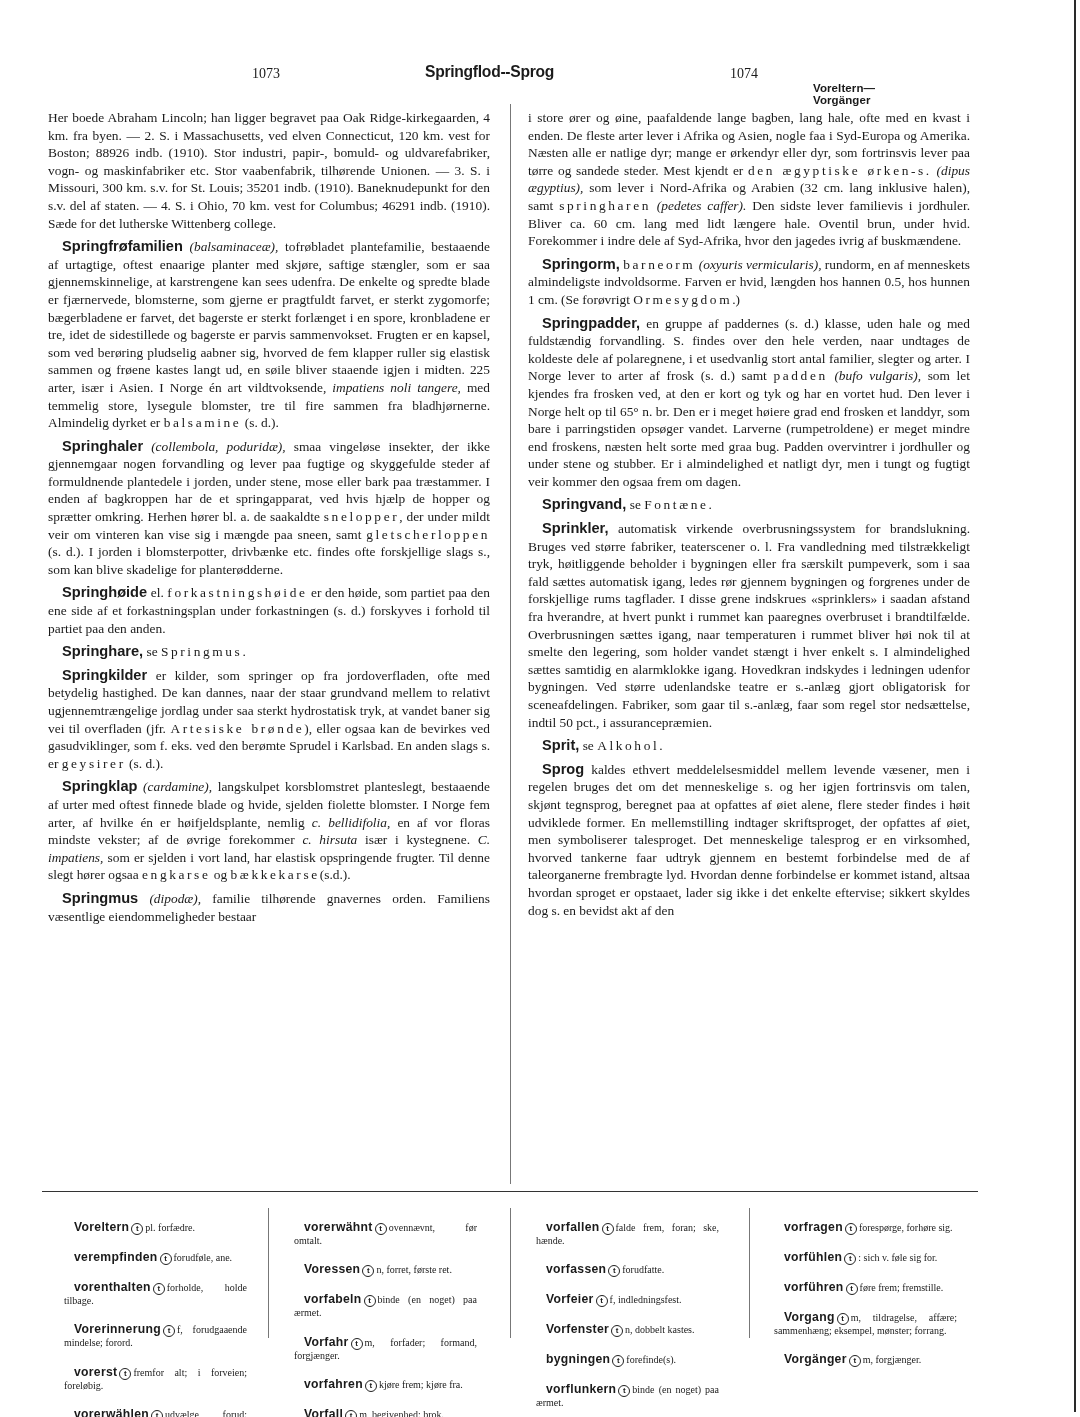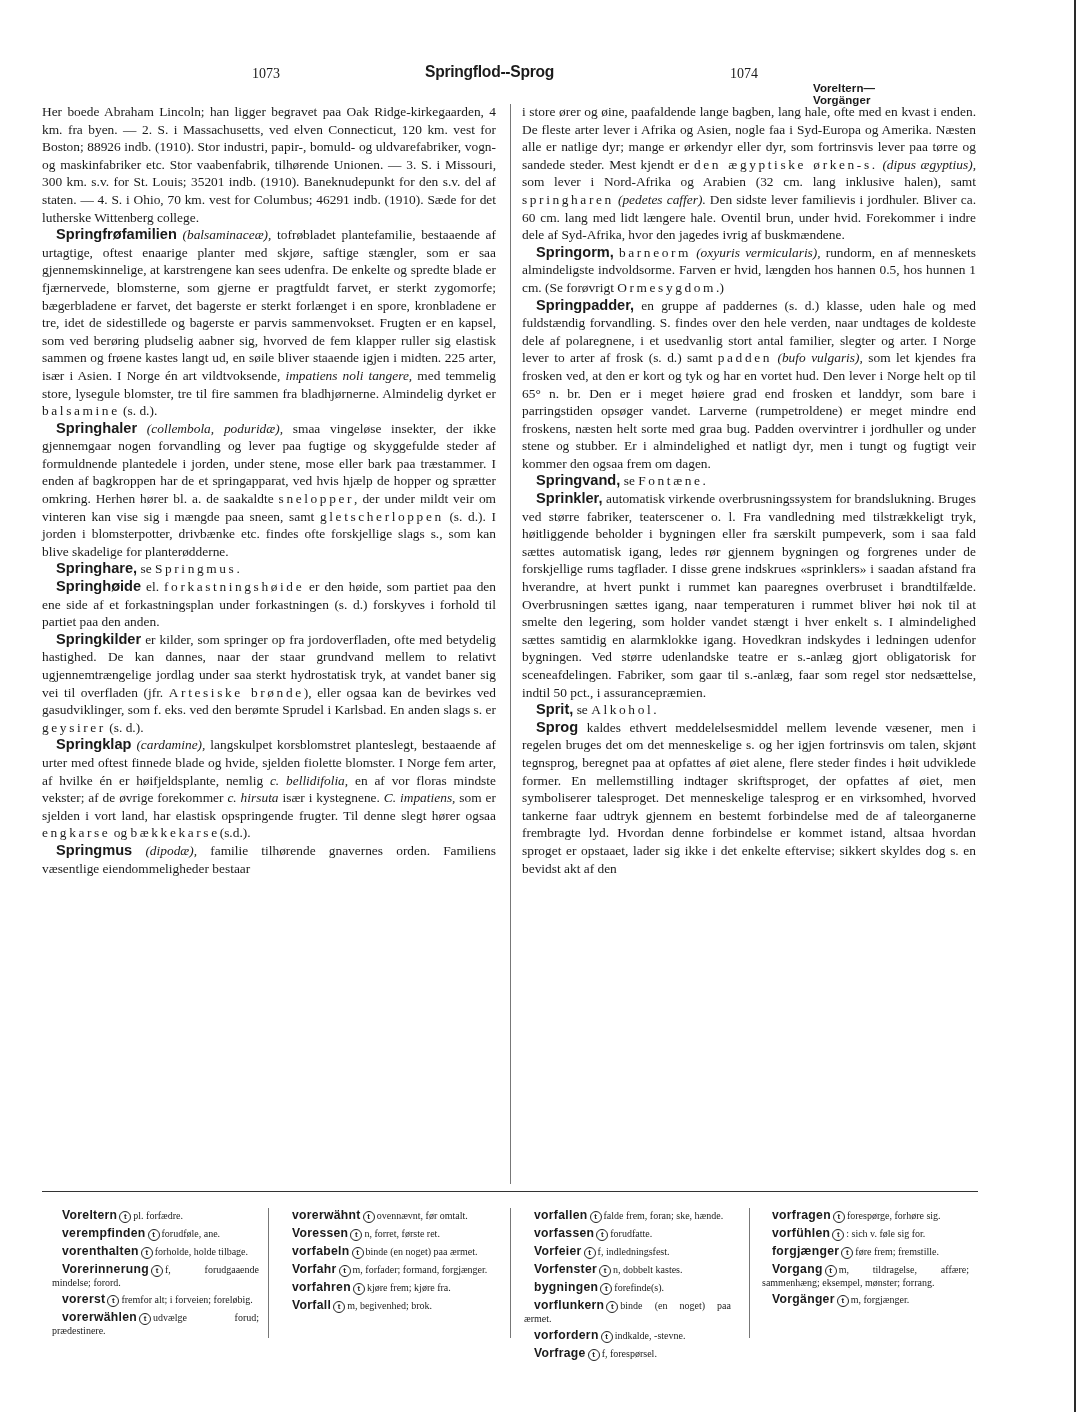--- a/index.html
+++ b/index.html
@@ -20,30 +20,30 @@
 
     .col {
       position: absolute; top: 103px; width: 454px;
       font-size: 13.4px; line-height: 17.6px;
       text-align: justify; font-family: "Liberation Serif", serif;
     }
     .col-left { left: 42px; }
     .col-right { left: 522px; }
     .col-rule { position: absolute; left: 510px; top: 104px; width: 1px; height: 1080px; background: #777; }
 
-    .entry { margin: 0; text-indent: 14px; }
+    .entry { margin: 6px; text-indent: 14px; }
     .entry.cont { text-indent: 0; }
     .hw { font-family: "Liberation Sans", sans-serif; font-weight: bold; font-size: 14.6px; }
     .sp { letter-spacing: 2.6px; }
     .it { font-style: italic; }
 
     .bottom-rule { position: absolute; left: 42px; top: 1191px; width: 936px; height: 1px; background: #333; }
 
     .dict { position: absolute; top: 1205px; width: 215px; font-size: 10px; line-height: 12.3px; text-align: justify; font-family: "Liberation Serif", serif; }
-    .dict p { margin: 4px; text-indent: 10px; }
+    .dict p { margin: 16px; text-indent: 10px; }
     .dict .dhw { font-family: "Liberation Sans", sans-serif; font-weight: bold; font-size: 12.2px; letter-spacing: 0.3px; }
     .dict .t { display:inline-block; width: 10px; height: 10px; border: 1px solid #222; border-radius: 50%; font-size: 8px; line-height: 10px; text-align: center; font-weight: bold; font-family: "Liberation Sans", sans-serif; text-indent: 0; vertical-align: 0px; margin: 0 2px; }
     .d1 { left: 48px; }
     .d2 { left: 278px; }
     .d3 { left: 520px; }
     .d4 { left: 758px; }
     .dict-rule { position: absolute; top: 1208px; width: 1px; height: 130px; background: #777; }
     .dr1 { left: 268px; } .dr2 { left: 510px; } .dr3 { left: 749px; }
   </style>
 </head>
@@ -59,23 +59,23 @@
 </div>
 
 <div class="col col-left">
   <p class="entry cont"><span>Her boede Abraham Lincoln; han ligger begravet paa Oak Ridge-kirkegaarden, 4 km. fra byen. — 2. S. i Massachusetts, ved elven Connecticut, 120 km. vest for Boston; 88926 indb. (1910). Stor industri, papir-, bomuld- og uldvarefabriker, vogn- og maskinfabriker etc. Stor vaabenfabrik, tilhørende Unionen. — 3. S. i Missouri, 300 km. s.v. for St. Louis; 35201 indb. (1910). Baneknudepunkt for den s.v. del af staten. — 4. S. i Ohio, 70 km. vest for Columbus; 46291 indb. (1910). Sæde for det lutherske Wittenberg college.</span></p>
 
 
   <p class="entry"><span class="hw">Springfrøfamilien</span> <span class="it">(balsaminaceæ),</span><span> tofrøbladet plantefamilie, bestaaende af urtagtige, oftest enaarige planter med skjøre, saftige stængler, som er saa gjennemskinnelige, at karstrengene kan sees udenfra. De enkelte og spredte blade er fjærnervede, blomsterne, som gjerne er pragtfuldt farvet, er sterkt zygomorfe; bægerbladene er farvet, det bagerste er sterkt forlænget i en spore, kronbladene er tre, idet de sidestillede og bagerste er parvis sammenvokset. Frugten er en kapsel, som ved berøring pludselig aabner sig, hvorved de fem klapper ruller sig elastisk sammen og frøene kastes langt ud, en søile bliver staaende igjen i midten. 225 arter, især i Asien. I Norge én art vildtvoksende, </span><span class="it">impatiens noli tangere,</span><span> med temmelig store, lysegule blomster, tre til fire sammen fra bladhjørnerne. Almindelig dyrket er </span><span class="sp">balsamine</span><span> (s. d.).</span></p>
 
   <p class="entry"><span class="hw">Springhaler</span> <span class="it">(collembola, poduridæ),</span><span> smaa vingeløse insekter, der ikke gjennemgaar nogen forvandling og lever paa fugtige og skyggefulde steder af formuldnende plantedele i jorden, under stene, mose eller bark paa træstammer. I enden af bagkroppen har de et springapparat, ved hvis hjælp de hopper og sprætter omkring. Herhen hører bl. a. de saakaldte </span><span class="sp">snelopper</span><span>, der under mildt veir om vinteren kan vise sig i mængde paa sneen, samt </span><span class="sp">gletscherloppen</span><span> (s. d.). I jorden i blomsterpotter, drivbænke etc. findes ofte forskjellige slags s., som kan blive skadelige for planterødderne.</span></p>
 
+  <p class="entry"><span class="hw">Springhøide</span><span> el. </span><span class="sp">forkastningshøide</span><span> er den høide, som partiet paa den ene side af et forkastningsplan under forkastningen (s. d.) forskyves i forhold til partiet paa den anden.</span></p>
+
   <p class="entry"><span class="hw">Springhare,</span><span> se </span><span class="sp">Springmus</span><span>.</span></p>
-
-  <p class="entry"><span class="hw">Springhøide</span><span> el. </span><span class="sp">forkastningshøide</span><span> er den høide, som partiet paa den ene side af et forkastningsplan under forkastningen (s. d.) forskyves i forhold til partiet paa den anden.</span></p>
 
   <p class="entry"><span class="hw">Springkilder</span><span> er kilder, som springer op fra jordoverfladen, ofte med betydelig hastighed. De kan dannes, naar der staar grundvand mellem to relativt ugjennemtrængelige jordlag under saa sterkt hydrostatisk tryk, at vandet baner sig vei til overfladen (jfr. </span><span class="sp">Artesiske brønde</span><span>), eller ogsaa kan de bevirkes ved gasudviklinger, som f. eks. ved den berømte Sprudel i Karlsbad. En anden slags s. er </span><span class="sp">geysirer</span><span> (s. d.).</span></p>
 
   <p class="entry"><span class="hw">Springklap</span> <span class="it">(cardamine),</span><span> langskulpet korsblomstret planteslegt, bestaaende af urter med oftest finnede blade og hvide, sjelden fiolette blomster. I Norge fem arter, af hvilke én er høifjeldsplante, nemlig </span><span class="it">c. bellidifolia</span><span>, en af vor floras mindste vekster; af de øvrige forekommer </span><span class="it">c. hirsuta</span><span> især i kystegnene. </span><span class="it">C. impatiens,</span><span> som er sjelden i vort land, har elastisk opspringende frugter. Til denne slegt hører ogsaa </span><span class="sp">engkarse</span><span> og </span><span class="sp">bækkekarse</span><span>(s.d.).</span></p>
 
   <p class="entry"><span class="hw">Springmus</span> <span class="it">(dipodæ),</span><span> familie tilhørende gnavernes orden. Familiens væsentlige eiendommeligheder bestaar</span></p>
 </div>
 
 <div class="col-rule"></div>
 
@@ -125,16 +125,16 @@
   <p><span class="dhw">bygningen</span><span class="t">t</span><span>forefinde(s).</span></p>
   <p><span class="dhw">vorflunkern</span><span class="t">t</span><span>binde (en noget) paa ærmet.</span></p>
   <p><span class="dhw">vorfordern</span><span class="t">t</span><span>indkalde, -stevne.</span></p>
   <p><span class="dhw">Vorfrage</span><span class="t">t</span><span>f, forespørsel.</span></p>
 </div>
 <div class="dict-rule dr3"></div>
 
 <div class="dict d4">
   <p><span class="dhw">vorfragen</span><span class="t">t</span><span>forespørge, forhøre sig.</span></p>
   <p><span class="dhw">vorfühlen</span><span class="t">t</span><span>: sich v. føle sig for.</span></p>
-  <p><span class="dhw">forgjænger</span><span class="t">t</span><span>føre frem; fremstille.</span></p>
+  <p><span class="dhw">vorführen</span><span class="t">t</span><span>føre frem; fremstille.</span></p>
   <p><span class="dhw">Vorgang</span><span class="t">t</span><span>m, tildragelse, affære; sammenhæng; eksempel, mønster; forrang.</span></p>
   <p><span class="dhw">Vorgänger</span><span class="t">t</span><span>m, forgjænger.</span></p>
 </div>
 
 </body></html>

